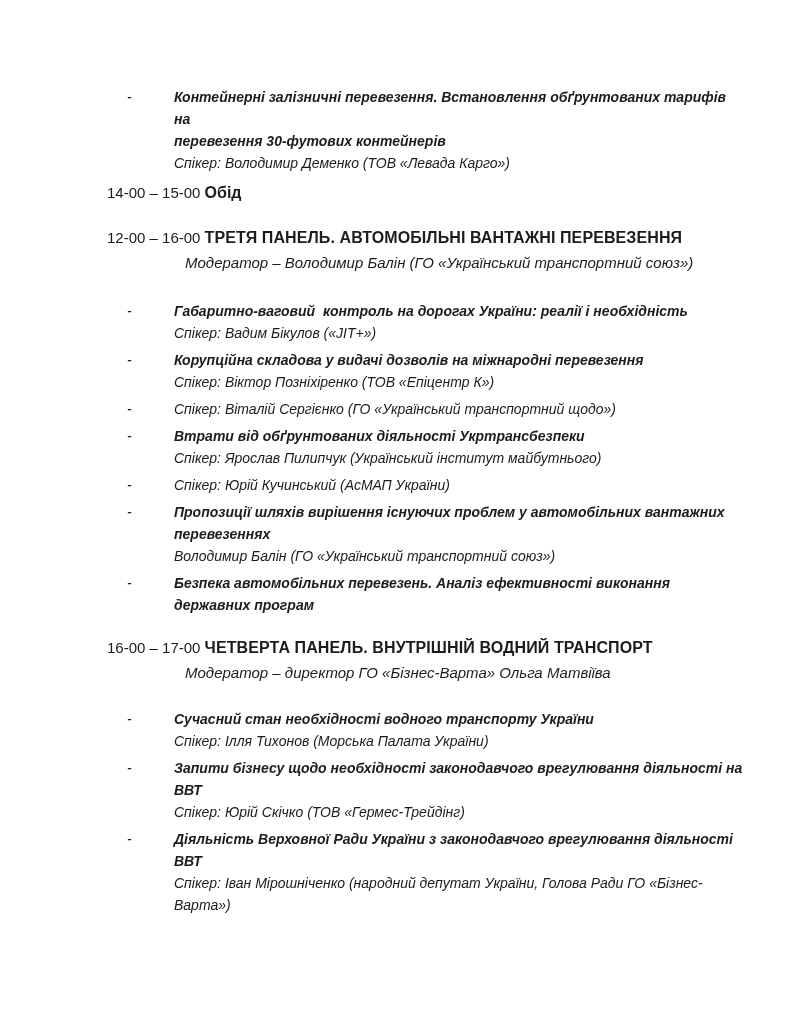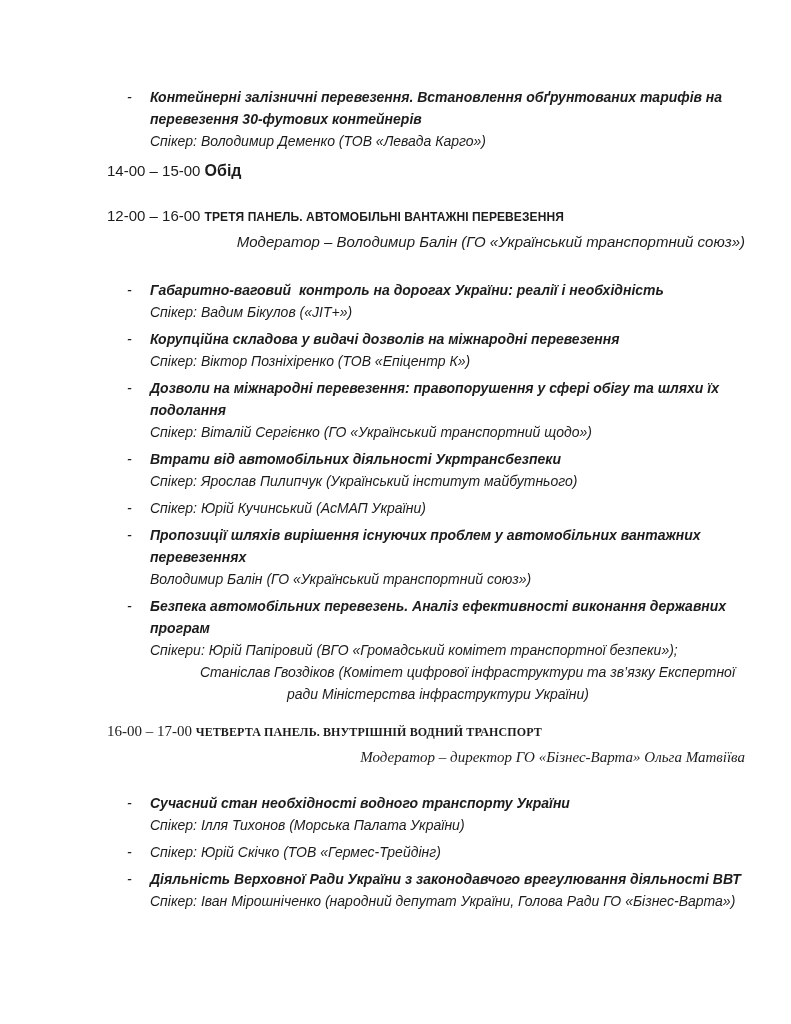--- a/index.html
+++ b/index.html
@@ -27,20 +27,21 @@
     margin-bottom: 5px;
   }
   .bullet-dash {
     flex: 0 0 23px;
     margin-left: 20px;
     font-style: italic;
   }
   .bullet-body {
     flex: 1 1 auto;
     min-width: 0;
+    margin-left: 24px;
   }
   .session-title {
     font-weight: bold;
     font-style: italic;
     white-space: pre-wrap;
   }
   .speaker-line {
     font-style: italic;
     white-space: pre-wrap;
   }
@@ -60,39 +61,37 @@
     font-weight: bold;
     font-size: 16px;
   }
   .panel-heading {
     margin-top: 22px;
     font-size: 15px;
     line-height: 24px;
   }
   .panel-title {
     font-weight: bold;
-    font-size: 12px;
+    font-size: 16px;
     letter-spacing: 0.1px;
   }
   .moderator-line {
     font-style: italic;
     margin-left: 78px;
     margin-top: 2px;
     line-height: 22px;
-    text-align: right;
   }
   .bullet-group {
     margin-top: 26px;
   }
   .bullet-group-p4 {
     margin-top: 24px;
   }
   .panel-heading-p4 {
-    margin-top: 14px;
-    font-family: Liberation Serif, serif;
+    margin-top: 20px;
   }
 </style>
 </head>
 <body>
 
 <div class="page">
 
   <div class="bullet-item">
     <span class="bullet-dash">-</span>
     <div class="bullet-body">
@@ -135,31 +134,30 @@
         <div class="session-title">Корупційна складова у видачі дозволів на міжнародні перевезення</div>
         <div class="speakers">
           <div class="speaker-line">Спікер: Віктор Позніхіренко (ТОВ «Епіцентр К»)</div>
         </div>
       </div>
     </div>
 
     <div class="bullet-item">
       <span class="bullet-dash">-</span>
       <div class="bullet-body">
-        <div class="session-title">Дозволи на міжнародні перевезення: правопорушення у сфері обігу та шляхи їх подолання</div>
         <div class="speakers">
           <div class="speaker-line">Спікер: Віталій Сергієнко (ГО «Український транспортний щодо»)</div>
         </div>
       </div>
     </div>
 
     <div class="bullet-item">
       <span class="bullet-dash">-</span>
       <div class="bullet-body">
-        <div class="session-title">Втрати від автомобільних діяльності Укртрансбезпеки</div>
+        <div class="session-title">Втрати від обґрунтованих діяльності Укртрансбезпеки</div>
         <div class="speakers">
           <div class="speaker-line">Спікер: Ярослав Пилипчук (Український інститут майбутнього)</div>
         </div>
       </div>
     </div>
 
     <div class="bullet-item">
       <span class="bullet-dash">-</span>
       <div class="bullet-body">
         <div class="speakers">
@@ -175,25 +173,20 @@
         <div class="speakers">
           <div class="speaker-line">Володимир Балін (ГО «Український транспортний союз»)</div>
         </div>
       </div>
     </div>
 
     <div class="bullet-item">
       <span class="bullet-dash">-</span>
       <div class="bullet-body">
         <div class="session-title">Безпека автомобільних перевезень. Аналіз ефективності виконання державних програм</div>
-        <div class="speakers">
-          <div class="speaker-line">Спікери: Юрій Папіровий (ВГО «Громадський комітет транспортної безпеки»);</div>
-          <div class="speaker-line">Станіслав Гвоздіков (Комітет цифрової інфраструктури та зв’язку Експертної</div>
-          <div class="speaker-line">ради Міністерства інфраструктури України)</div>
-        </div>
       </div>
     </div>
 
   </div>
 
   <div class="panel-heading panel-heading-p4">
     <span class="time-range">16-00 – 17-00</span>
     <span> </span>
     <span class="panel-title">ЧЕТВЕРТА ПАНЕЛЬ. ВНУТРІШНІЙ ВОДНИЙ ТРАНСПОРТ</span>
     <div class="moderator-line">Модератор – директор ГО «Бізнес-Варта» Ольга Матвіїва</div>
@@ -207,20 +200,21 @@
         <div class="session-title">Сучасний стан необхідності водного транспорту України</div>
         <div class="speakers">
           <div class="speaker-line">Спікер: Ілля Тихонов (Морська Палата України)</div>
         </div>
       </div>
     </div>
 
     <div class="bullet-item">
       <span class="bullet-dash">-</span>
       <div class="bullet-body">
+        <div class="session-title">Запити бізнесу щодо необхідності законодавчого врегулювання діяльності на ВВТ</div>
         <div class="speakers">
           <div class="speaker-line">Спікер: Юрій Скічко (ТОВ «Гермес-Трейдінг)</div>
         </div>
       </div>
     </div>
 
     <div class="bullet-item">
       <span class="bullet-dash">-</span>
       <div class="bullet-body">
         <div class="session-title">Діяльність Верховної Ради України з законодавчого врегулювання діяльності ВВТ</div>

